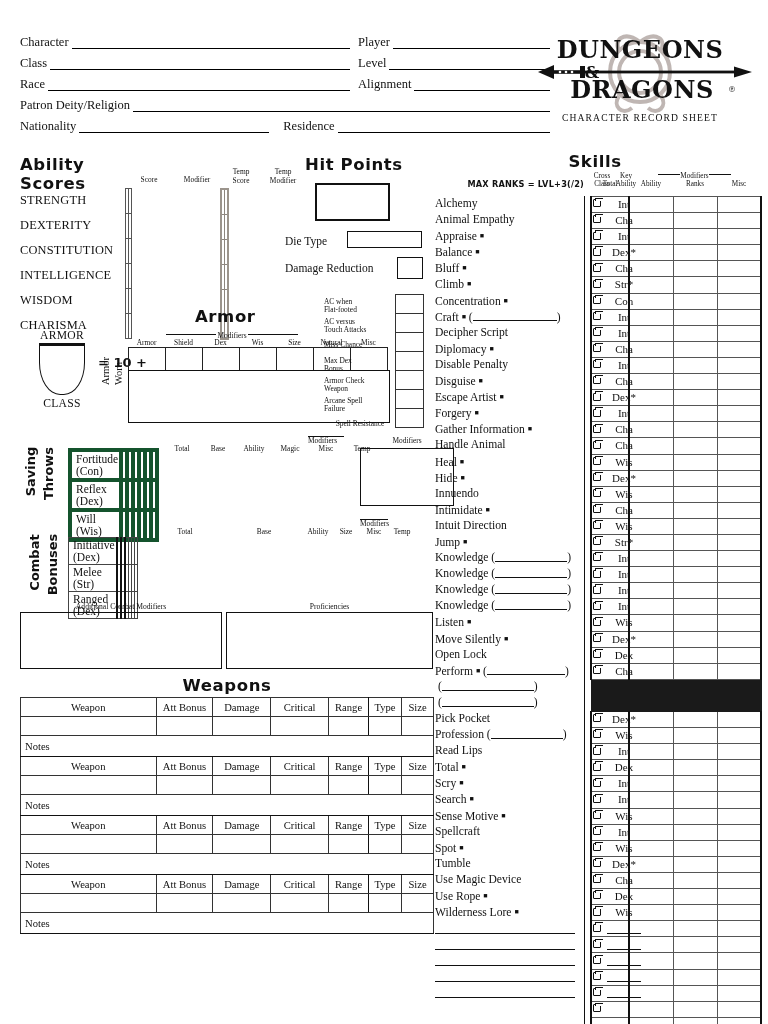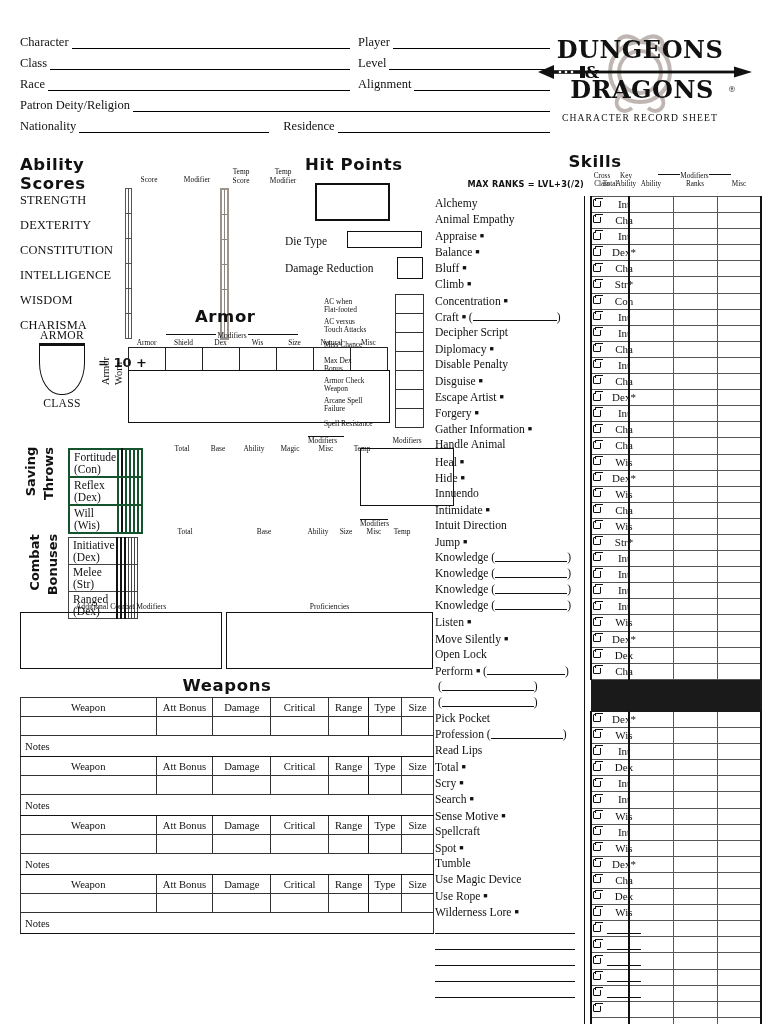--- a/index.html
+++ b/index.html
@@ -99,21 +99,21 @@
   .ac-boxes { position:absolute; left:395px; top:294px; border:1.6px solid #111;}
   .ac-boxes td { width:28px; height:19px; border:1px solid #333; }
 
   
   .saves { position:absolute; left:20px; top:432px; }
   .vlabel {
     font-family:"DejaVu Sans", sans-serif; font-weight:bold; font-size:13px;
     transform:rotate(-90deg); white-space:nowrap; position:absolute;
   }
   .sv-grid { position:absolute; left:48px; top:16px; border:1.3px solid #111; border-collapse:collapse; }
-  .sv-grid td { border:2px solid #14532d; height:19px; }
+  .sv-grid td { border:4px solid #14532d; height:19px; }
   .sv-grid td.name { width:96px; font-size:11.5px; padding-left:4px; text-align:left;}
   .sv-grid td.total { width:36px; border-left:2.2px solid #111; border-right:2.2px solid #111; }
   .sv-grid td.cell { width:36px; }
   .sv-hdr { position:absolute; left:144px; top:4px; }
   .sv-hdr span { position:absolute; font-size:7.4px; text-align:center; }
   .sv-mods { position:absolute; left:340px; top:16px; width:94px; height:58px; border:1.2px solid #111; }
   .sv-mods-lbl { position:absolute; left:340px; top:4px; width:94px; text-align:center; font-size:7.4px; }
 
   
   .combat { position:absolute; left:20px; top:521px; }
@@ -435,21 +435,21 @@
         <div>Weapon</div>
       </div>
     </div>
     <div class="ac-row" style="height:20px;">
       <div class="ac-txt">
         <div>Arcane Spell</div>
         <div>Failure</div>
       </div>
     </div>
     <div class="ac-row" style="height:19px;">
-      <div class="ac-txt" style="width:72px;">Spell Resistance</div>
+      <div class="ac-txt" style="width:72px;text-align:center;">Spell Resistance</div>
     </div>
   </div>
   <table class="grid ac-boxes">
     <tbody>
         <tr>
           <td></td>
         </tr>
     <tr>
           <td></td>
         </tr>

